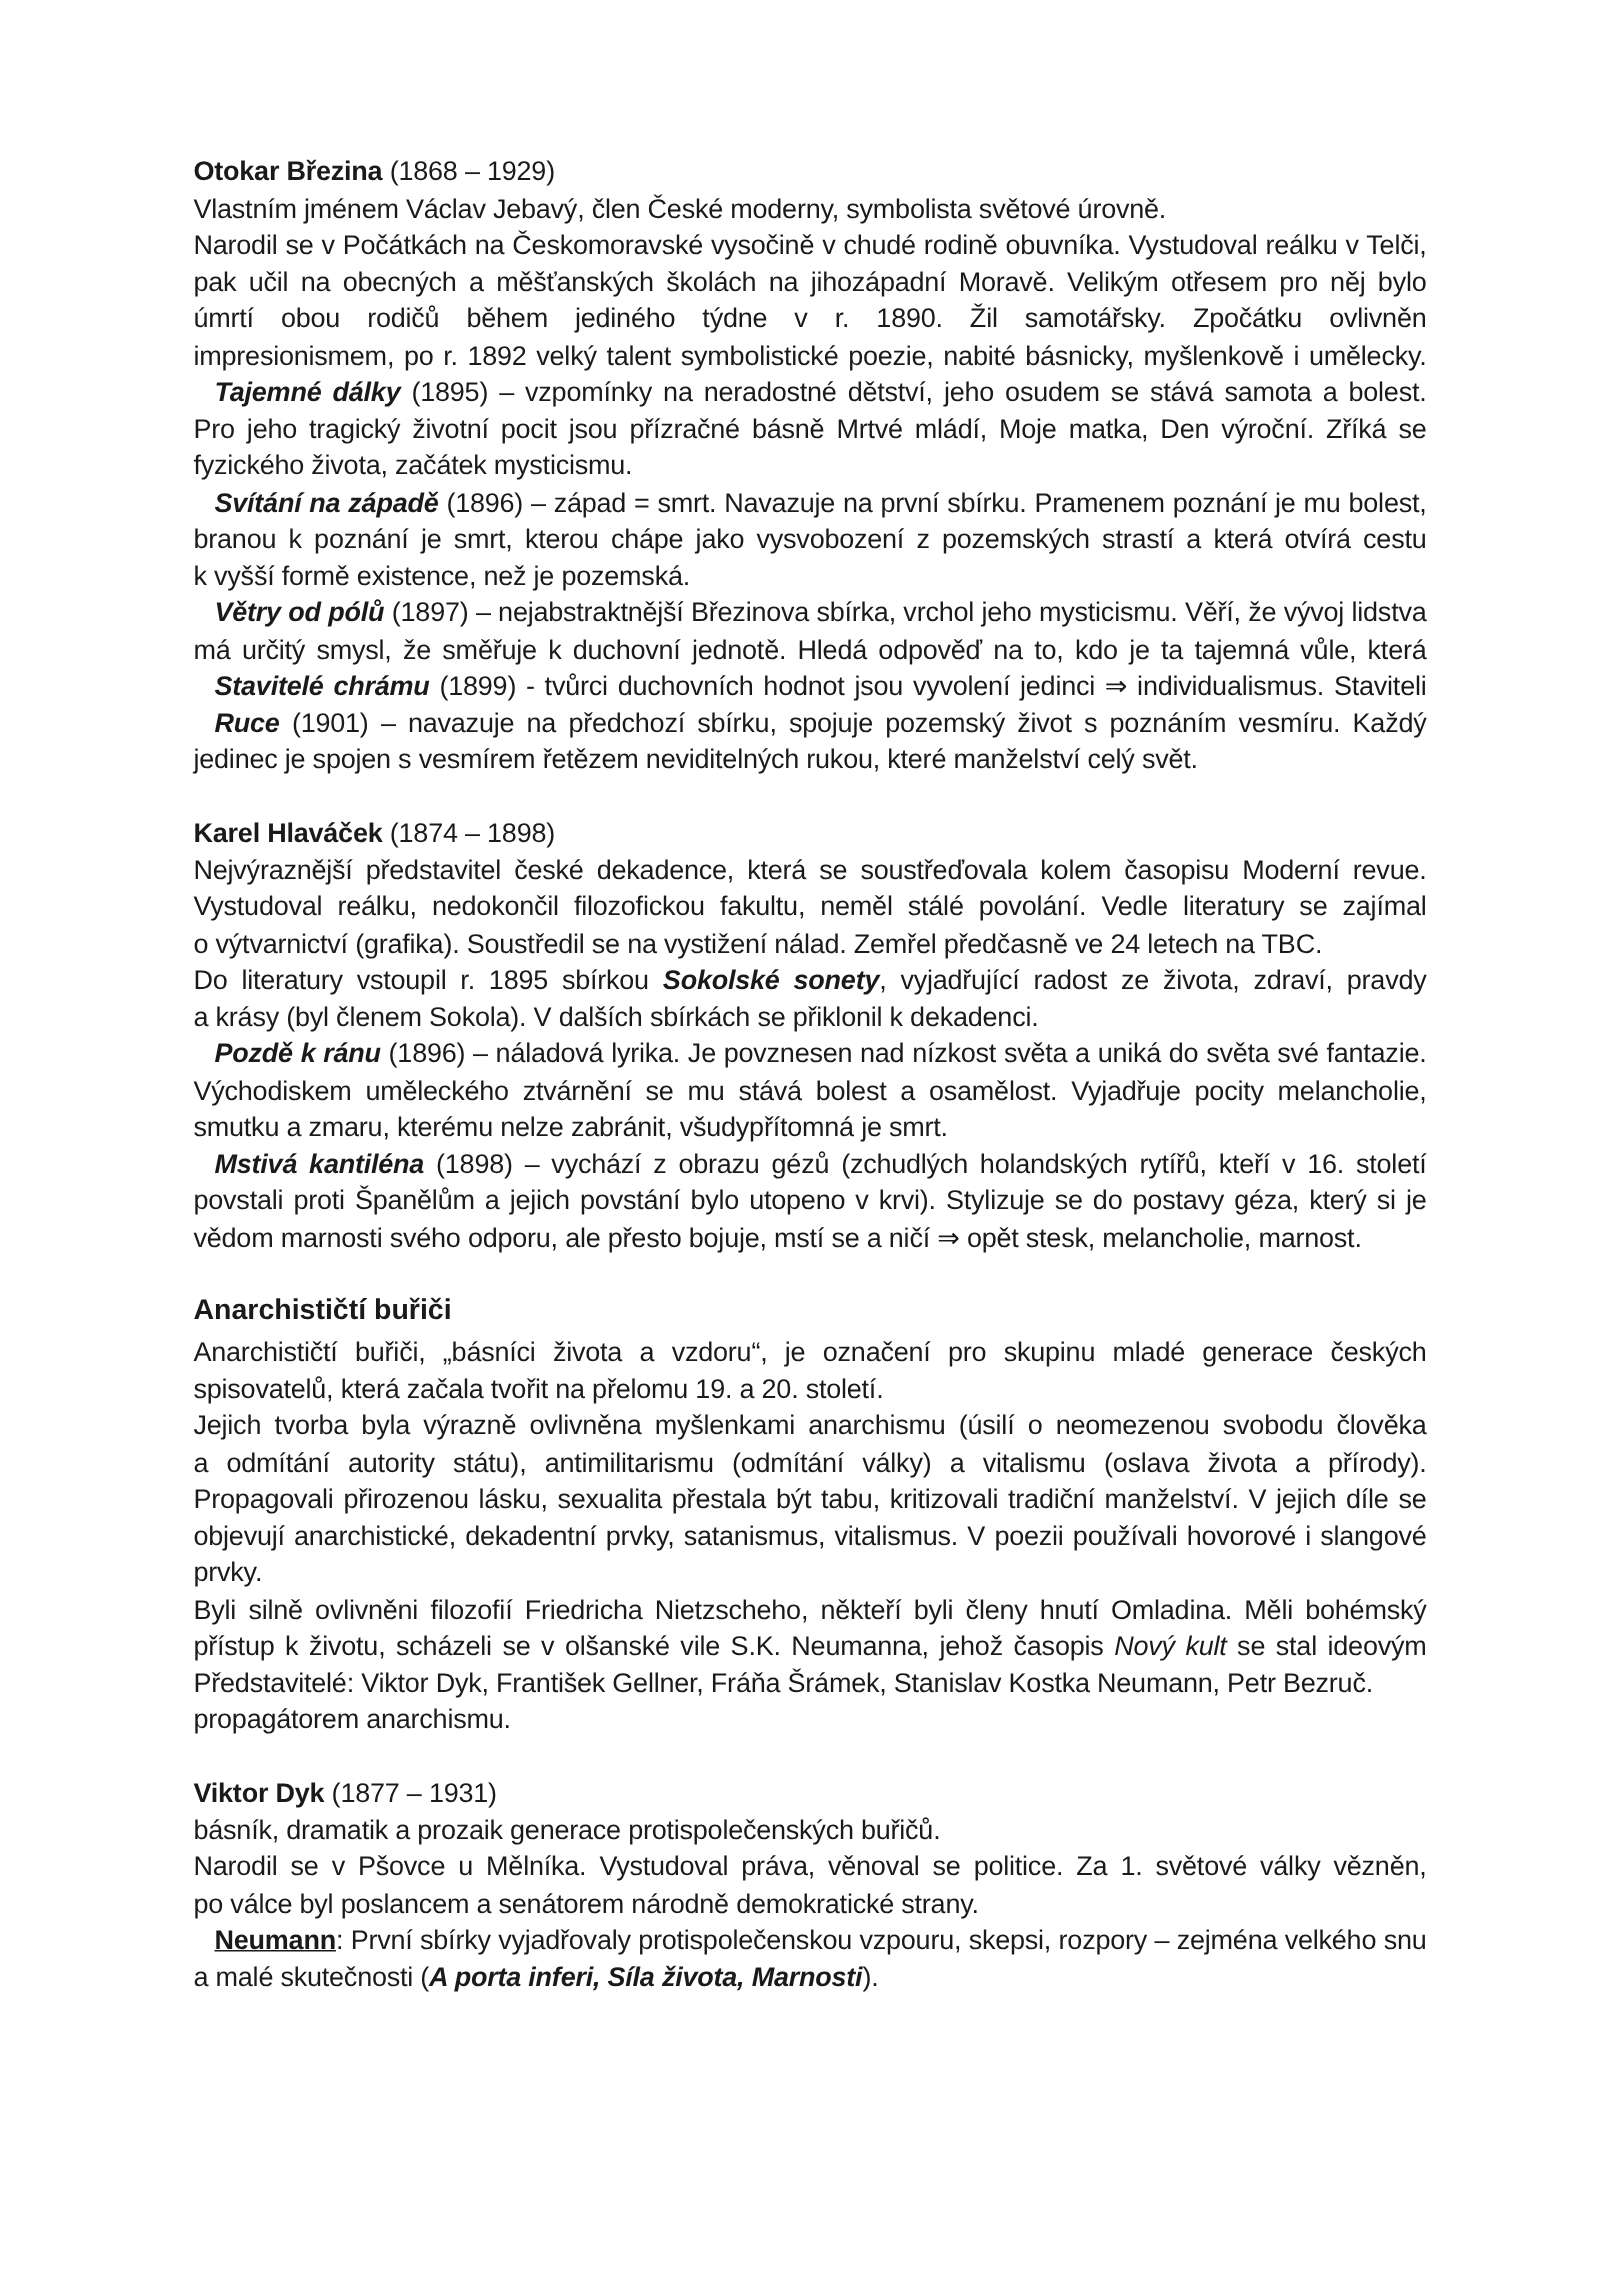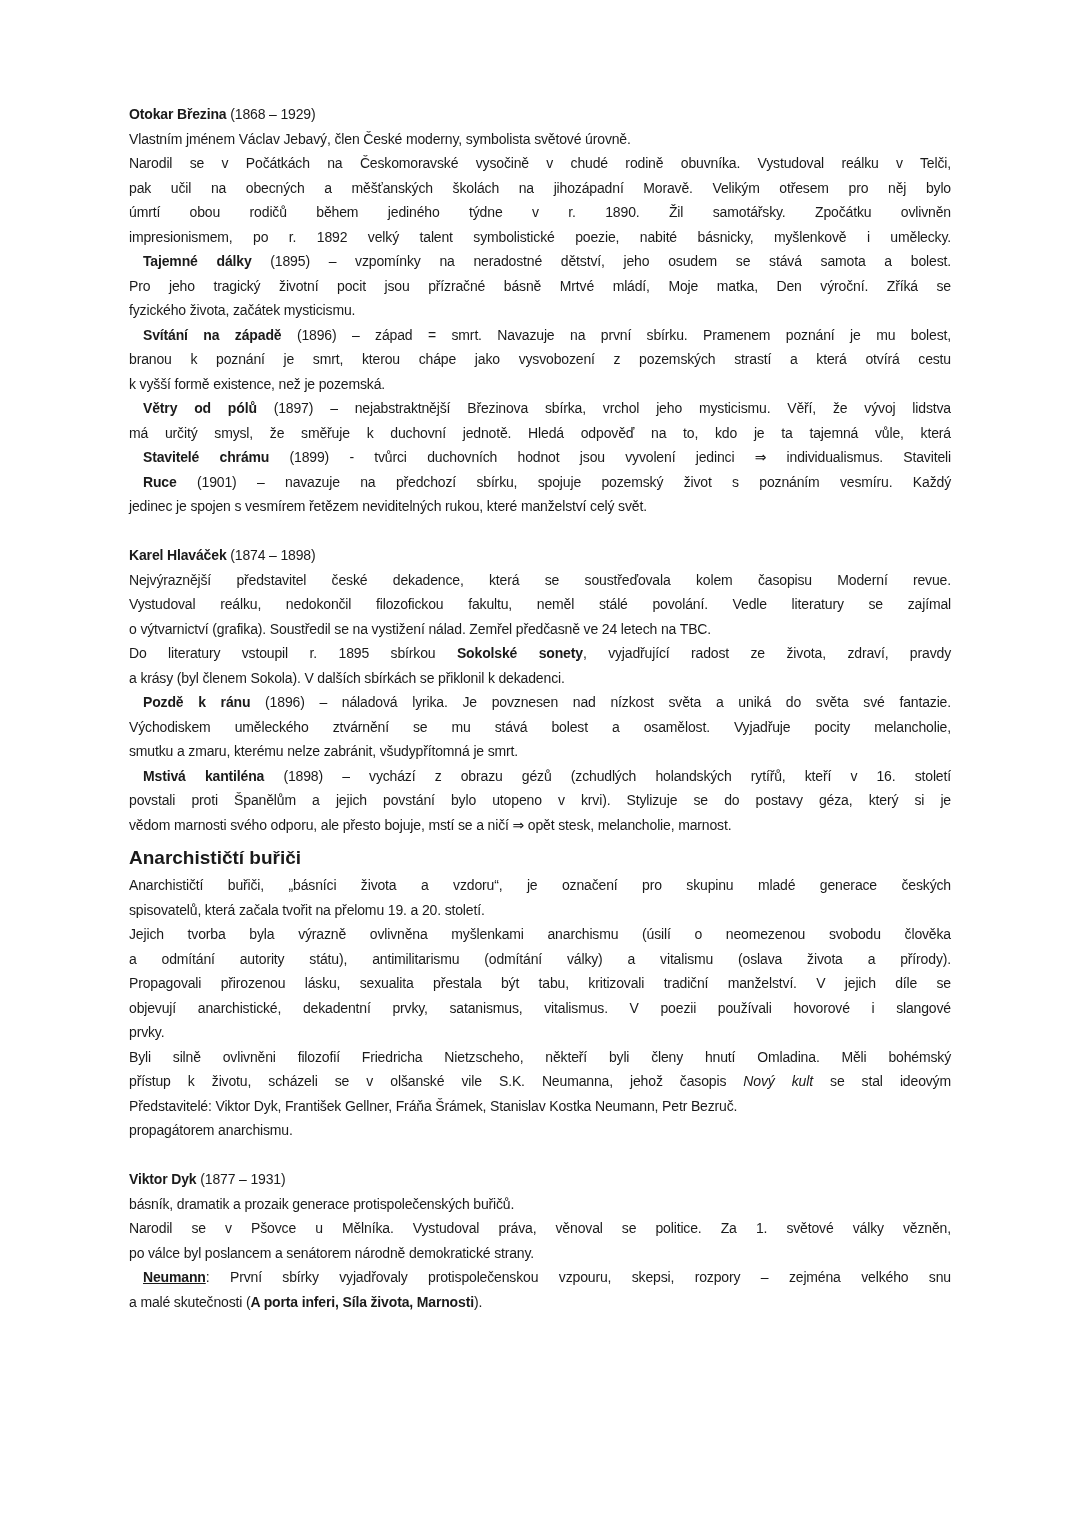--- a/index.html
+++ b/index.html
@@ -3,32 +3,32 @@
 <meta charset="utf-8">
 <style>
   html, body { margin: 0; padding: 0; background: #ffffff; }
   body {
     width: 1080px; height: 1527px; position: relative; overflow: hidden;
     font-family: "Liberation Sans", sans-serif;
     color: #1a1a1a;
   }
   .page { position: absolute; left: 129px; top: 102px; width: 822px; }
   .line {
-    font-size: 14px; line-height: 24.5px; height: 24.5px;
+    font-size: 18px; line-height: 24.5px; height: 24.5px;
     white-space: nowrap; text-align: justify; text-align-last: justify;
     letter-spacing: -0.15px;
   }
   .line.last { text-align-last: left; }
   .indent { padding-left: 14px; }
   .b { font-weight: bold; }
-  .bi { font-weight: bold; }
+  .bi { font-weight: bold; font-style: italic; }
   .i { font-style: italic; }
   .u { text-decoration: underline; font-weight: bold; }
   .gap { height: 24.5px; }
-  .heading { font-size: 19px; font-weight: bold; line-height: 30px; height: 30px; margin-top: 6px; }
+  .heading { font-size: 19px; font-weight: bold; line-height: 30px; height: 30px; margin-top: 22px; }
 </style>
 </head>
 <body>
 
 <div class="page">
 
   <div class="line last"><span class="b">Otokar Březina</span> <span>(1868 – 1929)</span></div>
   <div class="line last">Vlastním jménem Václav Jebavý, člen České moderny, symbolista světové úrovně.</div>
   <div class="line">Narodil se v Počátkách na Českomoravské vysočině v chudé rodině obuvníka. Vystudoval reálku v Telči,</div>
   <div class="line">pak učil na obecných a měšťanských školách na jihozápadní Moravě. Velikým otřesem pro něj bylo</div>

